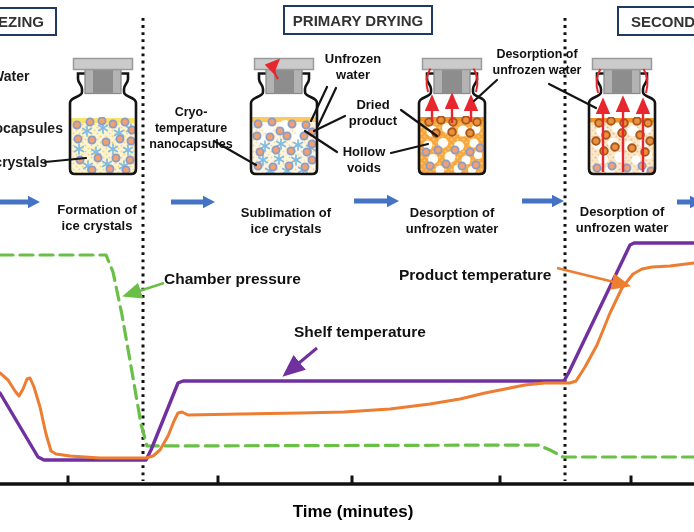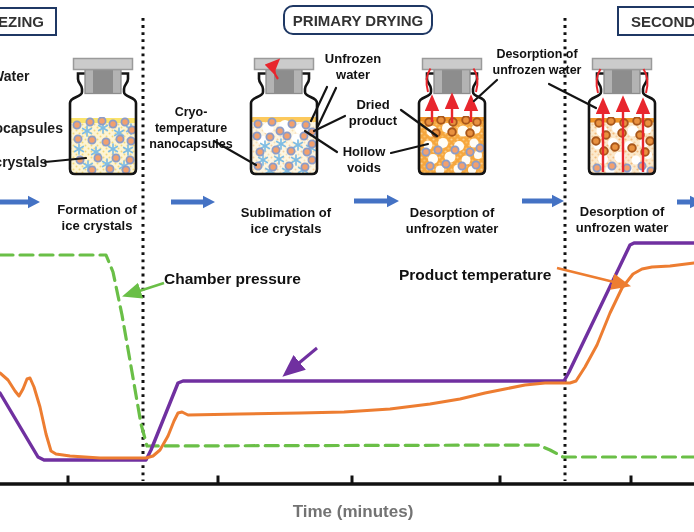--- a/index.html
+++ b/index.html
@@ -9,21 +9,21 @@
   .hdr{position:absolute;border:2.5px solid #1f3864;background:#fff;color:#333;
        font-weight:bold;font-size:15px;display:flex;align-items:center;justify-content:center;
        white-space:nowrap;box-sizing:border-box;}
   .lbl{position:absolute;font-weight:bold;color:#1a1a1a;white-space:nowrap;}
   .lbl14{font-size:14px;}
   .cblock{position:absolute;width:130px;text-align:center;font-weight:bold;color:#111;
           font-size:13px;line-height:16px;white-space:nowrap;margin-top:20px;}
   .vblock{position:absolute;width:124px;text-align:center;font-weight:bold;color:#111;
           font-size:12.5px;line-height:16px;white-space:nowrap;}
   .chartlbl{position:absolute;font-weight:bold;color:#111;font-size:15.5px;white-space:nowrap;}
-  .timelbl{position:absolute;font-weight:bold;color:#737373;font-size:17px;width:160px;text-align:center;}
+  .timelbl{position:absolute;font-weight:bold;color:#000000;font-size:17px;width:160px;text-align:center;}
 </style>
 </head>
 <body>
 
 <div id="stage">
 
 <svg id="gfx" width="694" height="532" viewBox="0 0 694 532">
   <defs>
     <marker id="ah-red" markerWidth="8" markerHeight="8" refX="5" refY="3" orient="auto">
       <path d="M0,0 L7,3 L0,6 Z" fill="#e8262d"></path>
@@ -330,21 +330,21 @@
   <g fill="none">
     <line x1="164" y1="283" x2="127" y2="295" stroke="#6abf47" stroke-width="2.6" marker-end="url(#ah-green)"></line>
     <line x1="317" y1="348" x2="287" y2="373" stroke="#7030a0" stroke-width="3" marker-end="url(#ah-purple)"></line>
     <line x1="557" y1="268" x2="626" y2="285" stroke="#ed7d31" stroke-width="2.6" marker-end="url(#ah-orange)"></line>
   </g>
 </svg>
 
 <div class="hdr" style="left:-45px;top:7px;width:102px;height:29px;">
   <span>FREEZING</span>
 </div>
-<div class="hdr" style="left:283px;top:5px;width:150px;height:30px;border-radius:10px;">
+<div class="hdr" style="left:283px;top:5px;width:150px;height:30px;">
   <span>PRIMARY DRYING</span>
 </div>
 <div class="hdr" style="left:617px;top:6px;width:175px;height:30px;justify-content:flex-start;padding-left:12px;">
   <span>SECONDARY DRYING</span>
 </div>
 
 <div class="lbl lbl14" style="left:-9px;top:68px;">Water</div>
 <div class="lbl lbl14" style="left:-32px;top:120px;">Nanocapsules</div>
 <div class="lbl lbl14" style="left:-29px;top:154px;">Ice crystals</div>
 
@@ -381,16 +381,17 @@
 <div class="cblock" style="left:387px;top:185px;">
   <div>Desorption of</div>
   <div>unfrozen water</div>
 </div>
 <div class="cblock" style="left:557px;top:184px;">
   <div>Desorption of</div>
   <div>unfrozen water</div>
 </div>
 
 <div class="chartlbl" style="left:164px;top:270px;">Chamber pressure</div>
+<div class="chartlbl" style="left:294px;top:323px;">Shelf temperature</div>
 <div class="chartlbl" style="left:399px;top:258px;margin-top:8px;">Product temperature</div>
 <div class="timelbl" style="left:273px;top:502px;">Time (minutes)</div>
 
 </div>
 
 </body></html>

